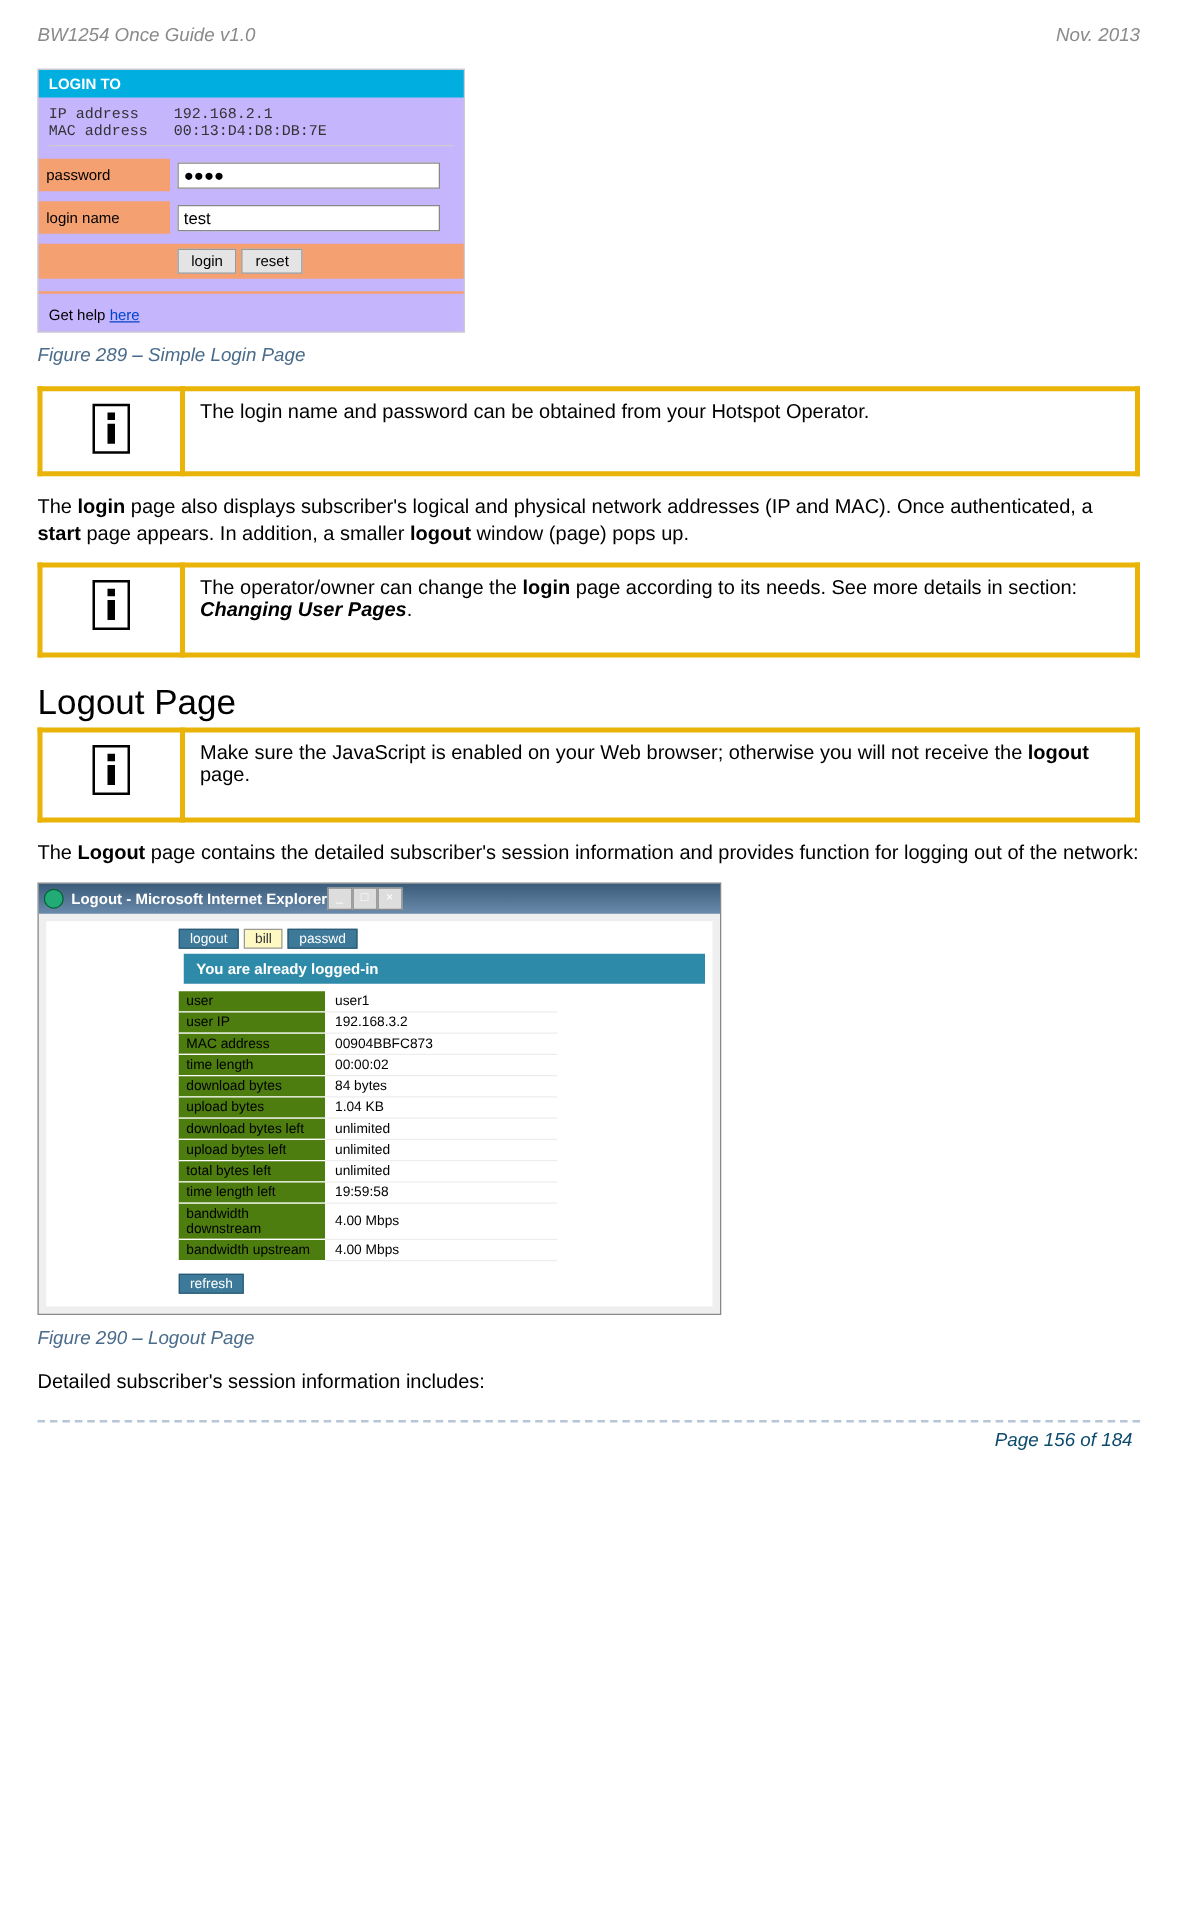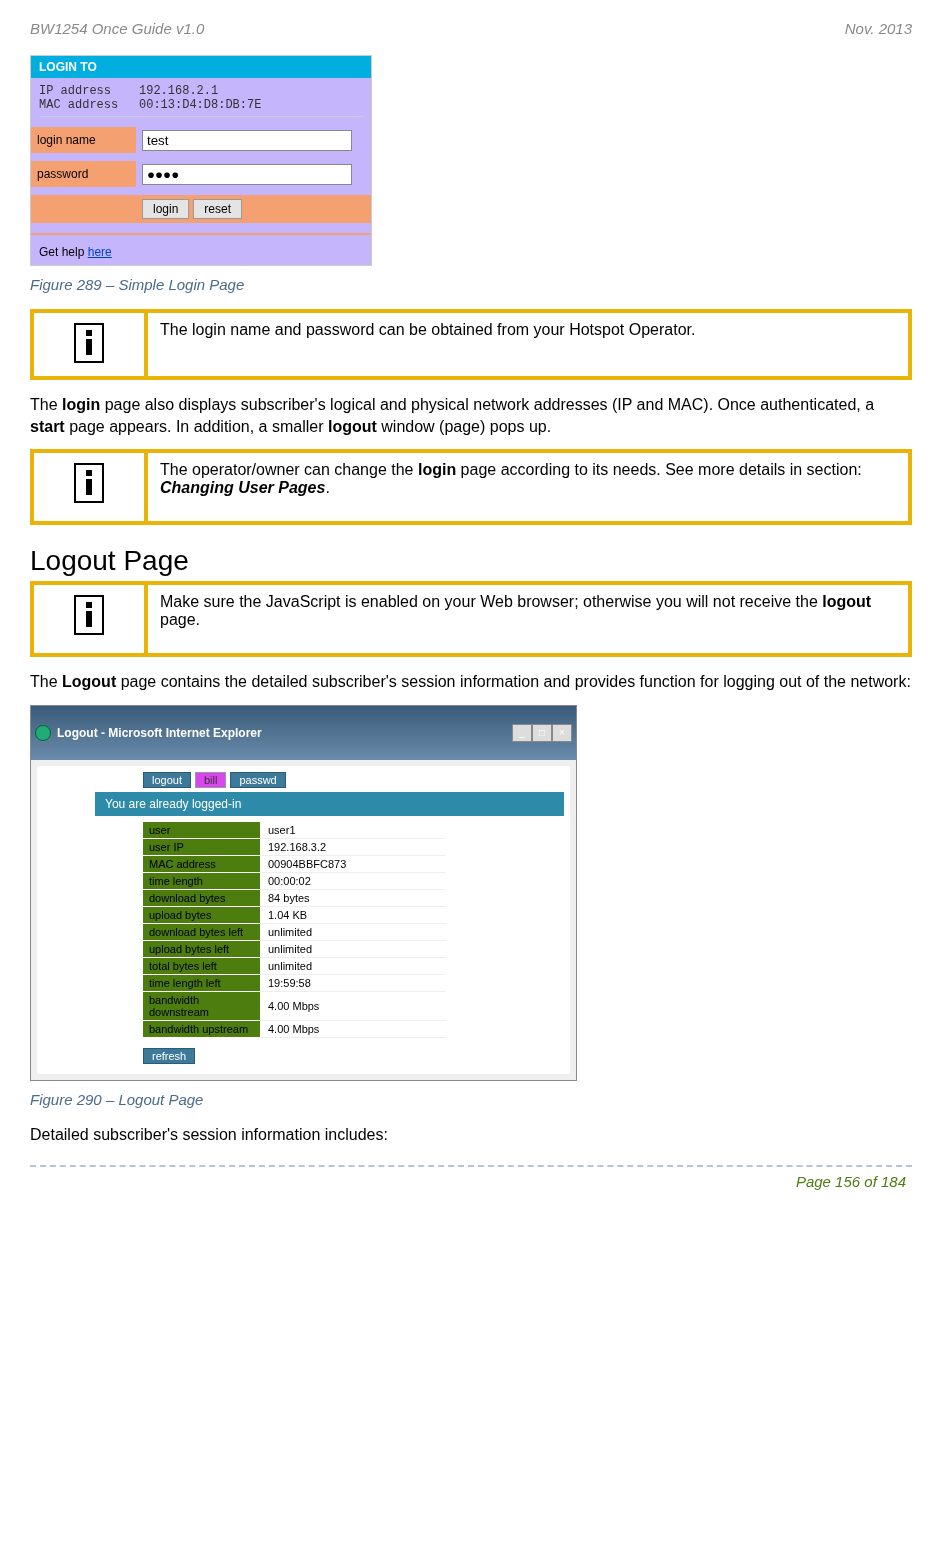--- a/index.html
+++ b/index.html
@@ -97,46 +97,46 @@
   h2.section {
     font-weight:normal; font-size:28px; margin:20px 0 4px 0;
   }
   
   .logout-shot {
     width:545px; border:1px solid #888; background:#efefef;
     font-family: Tahoma, Arial, sans-serif; font-size:12px;
   }
   .ie-title {
     display:flex; align-items:center; background:#4a6b8a; background:linear-gradient(#3b5b7a,#6b8bac);
-    color:#fff; padding:18px 4px; justify-content:space-between;
+    color:#fff; padding:3px 4px; 
   }
   .ie-title-left { display:flex; align-items:center; gap:6px; font-weight:bold; }
   .ie-globe {
     width:14px;height:14px;border-radius:50%;background:#2a7; display:inline-block; border:1px solid #063;
   }
   .ie-winbtns { display:flex; gap:0; }
   .winbtn { width:18px;height:16px;background:#ddd;border:1px solid #888;display:flex;align-items:center;justify-content:center;font-size:10px;line-height:1;}
   .logout-body { background:#fff; margin:6px; padding:6px 6px 10px 6px; }
   .tab-row { display:flex; gap:4px; margin-left:100px; margin-bottom:4px;}
   .tab-btn {
     background:#3d7a99; color:#fff; border:1px solid #2a5a75; font-size:11px; padding:1px 8px;
   }
-  .tab-btn.alt { background:#d946ef; color:#333; border:1px solid #999;}
+  .tab-btn.alt { background:#fef9c3; color:#333; border:1px solid #999;}
   .logged-in-bar {
-    background:#2d8aa8; color:#fff; font-weight:normal; padding:5px 10px; margin-left:52px;
+    background:#2d8aa8; color:#fff; font-weight:bold; padding:5px 10px; margin-left:104px;
   }
   .sess-table { margin-left:100px; margin-top:6px; border-collapse:collapse; }
   .sess-table td { font-size:11px; }
   .sess-lbl { background:#4d7c0f; padding:2px 6px; width:105px; border-bottom:1px solid #fff;}
   .sess-val { background:#fff; padding:2px 8px; width:170px; border-bottom:1px solid #eee;}
   .refresh-row { margin-left:100px; margin-top:10px;}
   .footer-dash {
     border-top:2px dashed #b7c6d6; margin:20px 0 6px 0;
   }
-  .page-num { text-align:right; color:#4d7c0f; font-style:italic; padding-right:6px; padding-bottom:6px;}
+  .page-num { text-align:right; color:#0c4a6e; font-style:italic; padding-right:6px; padding-bottom:6px;}
 </style>
 </head>
 <body>
 
 <div class="page">
 
   <div class="header-row">
     <span>BW1254 Once Guide v1.0</span>
     <span>Nov.  2013</span>
   </div>
@@ -148,29 +148,29 @@
         <span class="addr-label">IP address</span>
         <span>192.168.2.1</span>
       </div>
       <div class="addr-row">
         <span class="addr-label">MAC address</span>
         <span>00:13:D4:D8:DB:7E</span>
       </div>
       <hr class="addr-hr">
     </div>
     <div class="field-row">
+      <div class="field-label">password</div>
+      <div class="field-input-wrap">
+        <input class="field-input" value="●●●●" style="">
+      </div>
+    </div>
+    <div class="field-row">
       <div class="field-label">login name</div>
       <div class="field-input-wrap">
         <input class="field-input" value="test" style="">
-      </div>
-    </div>
-    <div class="field-row">
-      <div class="field-label">password</div>
-      <div class="field-input-wrap">
-        <input class="field-input" value="●●●●" style="">
       </div>
     </div>
     <div class="btn-row">
       <div class="btn-spacer"></div>
       <div class="btn-area">
         <button class="small-btn">login</button>
         <button class="small-btn">reset</button>
       </div>
     </div>
     <div class="get-help">

